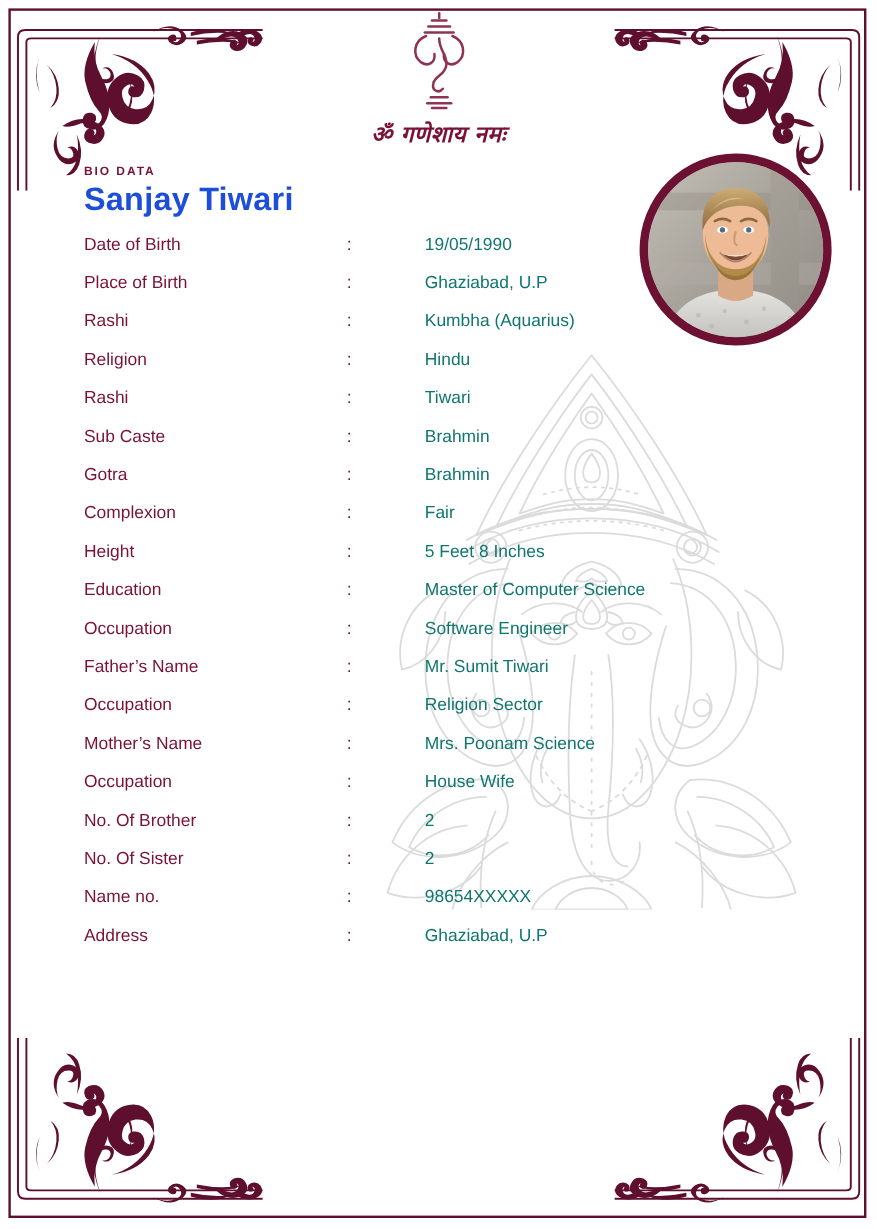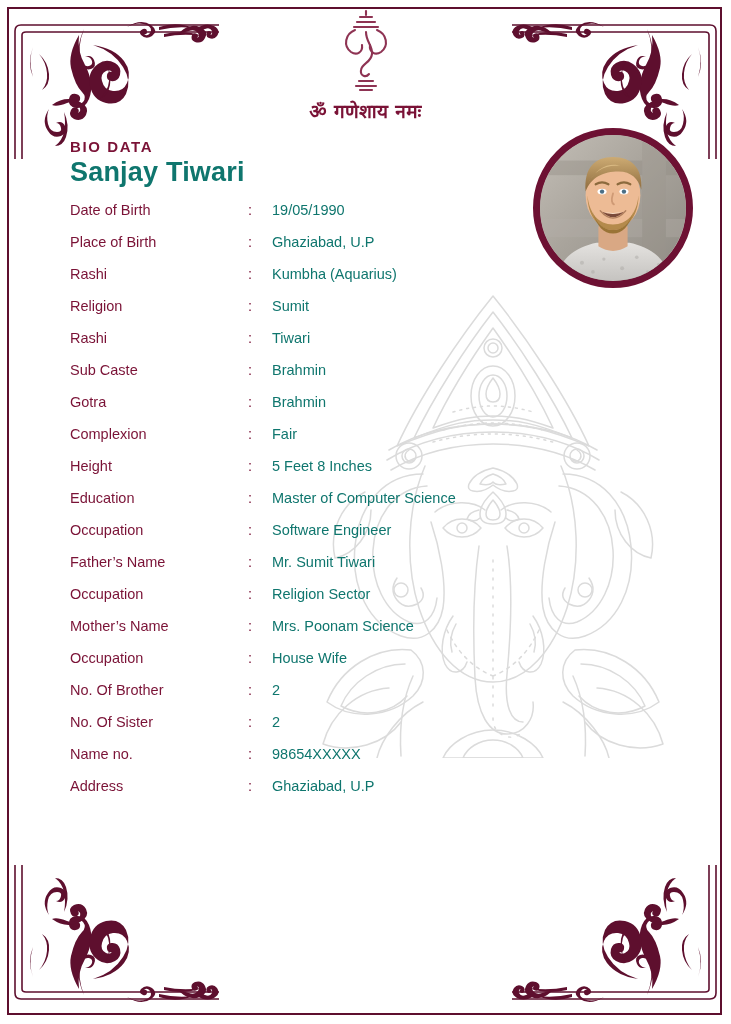--- a/index.html
+++ b/index.html
@@ -55,20 +55,21 @@
     margin: 0 auto;
     display: block;
   }
   .mantra {
     margin-top: 4px;
     font-family: "DejaVu Sans", "Liberation Sans", sans-serif;
     font-size: 19px;
     font-weight: 600;
     color: #7a1236;
     letter-spacing: .3px;
+    font-style: italic;
   }
 
   
   .watermark {
     position: absolute;
     left: 293px;
     top: 278px;
     width: 400px;
     height: 480px;
     opacity: 1;
@@ -98,46 +99,47 @@
   .photo-inner svg { display: block; width: 100%; height: 100%; }
 
   
   .content {
     position: absolute;
     left: 70px;
     top: 138px;
     width: 560px;
   }
   .kicker {
-    font-size: 15px;
+    font-size: 10px;
     font-weight: 700;
     letter-spacing: 1.6px;
     color: #7a1236;
     margin: 0 0 3px 0;
   }
   .name {
     font-size: 27px;
     font-weight: 700;
-    color: #0f766e;
+    color: #1d4ed8;
     letter-spacing: .2px;
     margin: 0 0 14px 0;
     line-height: 1.1;
   }
   .section-heading {
     font-size: 17px;
     font-weight: 700;
     color: #6d1133;
     margin: 14px 0 6px 0;
   }
   .rows { position: relative; }
   .row {
     display: flex;
     align-items: baseline;
     height: 32px;
     position: relative;
+    gap: 41px;
   }
   .row .label {
     width: 178px;
     flex: 0 0 178px;
     font-size: 14.5px;
     color: #7a1236;
     white-space: nowrap;
   }
   .row .sep {
     width: 24px;
@@ -455,21 +457,21 @@
           <div class="value">Ghaziabad, U.P</div>
         </div>
         <div class="row">
           <div class="label">Rashi</div>
           <div class="sep">:</div>
           <div class="value">Kumbha (Aquarius)</div>
         </div>
         <div class="row">
           <div class="label">Religion</div>
           <div class="sep">:</div>
-          <div class="value">Sumit</div>
+          <div class="value">Hindu</div>
         </div>
         <div class="row">
           <div class="label">Rashi</div>
           <div class="sep">:</div>
           <div class="value">Tiwari</div>
         </div>
         <div class="row">
           <div class="label">Sub Caste</div>
           <div class="sep">:</div>
           <div class="value">Brahmin</div>

